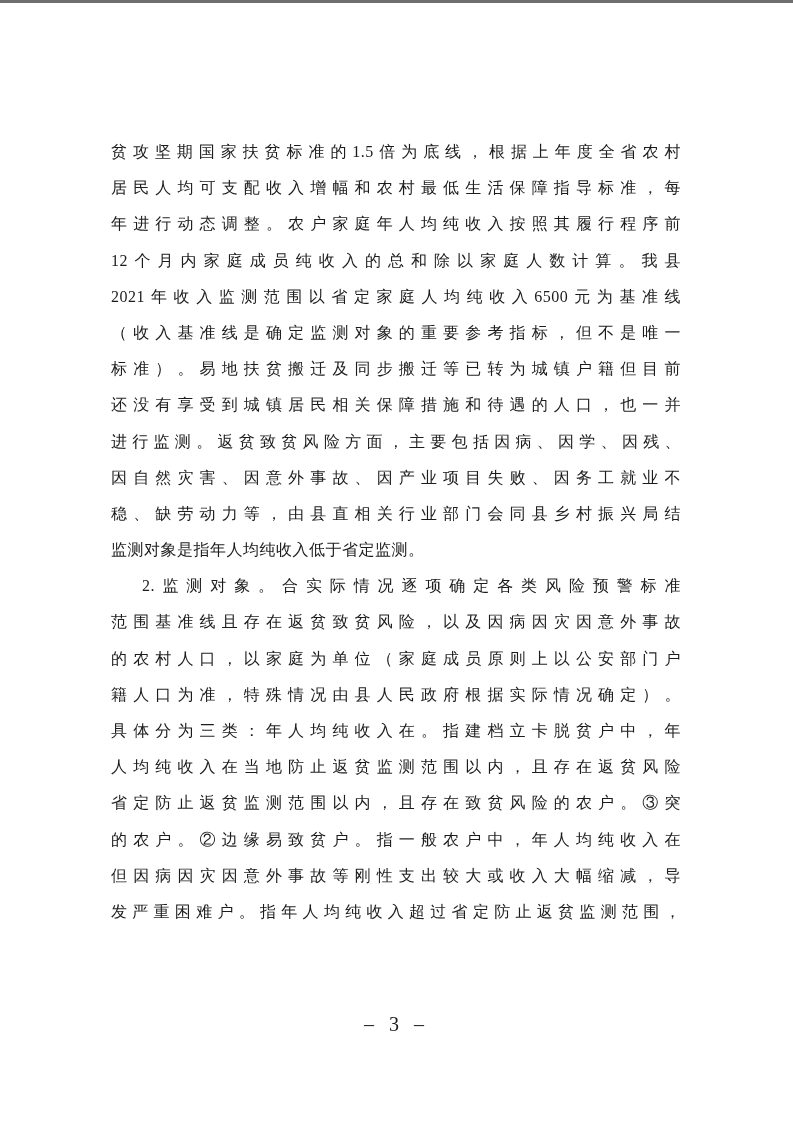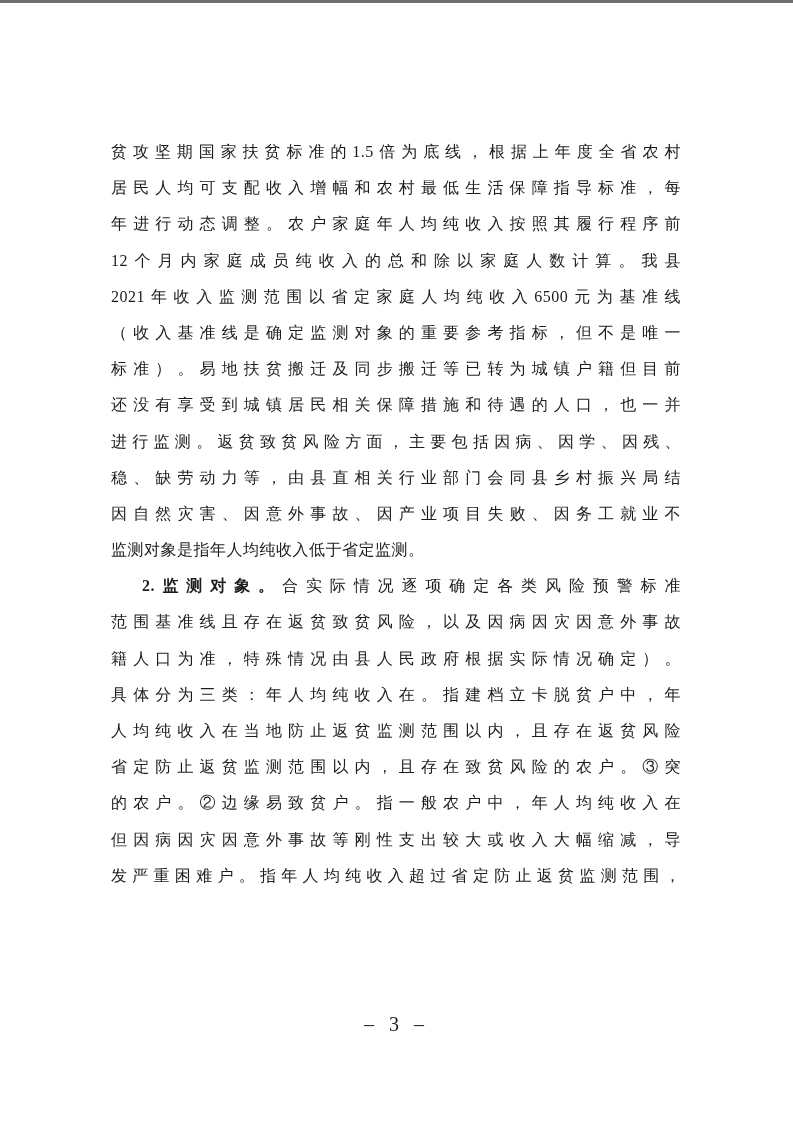--- a/index.html
+++ b/index.html
@@ -39,21 +39,21 @@
     overflow: hidden;
     letter-spacing: 0.5px;
   }
   .line.para-end {
     text-align-last: left;
   }
   .line.indent {
     text-indent: 31px;
   }
   .lead {
-    font-weight: 700;
+    font-weight: 400;
   }
   .page-number {
     position: absolute;
     top: 1006px;
     left: 0;
     width: 793px;
     height: 36px;
     line-height: 36px;
     text-align: center;
     font-size: 20px;
@@ -70,25 +70,26 @@
   <div class="text-block">
     <div class="line">贫攻坚期国家扶贫标准的1.5倍为底线，根据上年度全省农村</div>
     <div class="line">居民人均可支配收入增幅和农村最低生活保障指导标准，每</div>
     <div class="line">年进行动态调整。农户家庭年人均纯收入按照其履行程序前</div>
     <div class="line">12个月内家庭成员纯收入的总和除以家庭人数计算。我县</div>
     <div class="line">2021年收入监测范围以省定家庭人均纯收入6500元为基准线</div>
     <div class="line">（收入基准线是确定监测对象的重要参考指标，但不是唯一</div>
     <div class="line">标准）。易地扶贫搬迁及同步搬迁等已转为城镇户籍但目前</div>
     <div class="line">还没有享受到城镇居民相关保障措施和待遇的人口，也一并</div>
     <div class="line">进行监测。返贫致贫风险方面，主要包括因病、因学、因残、</div>
+    <div class="line">因自然灾害、因意外事故、因产业项目失败、因务工就业不</div>
     <div class="line">稳、缺劳动力等，由县直相关行业部门会同县乡村振兴局结</div>
-    <div class="line">因自然灾害、因意外事故、因产业项目失败、因务工就业不</div>
     <div class="line para-end">监测对象是指年人均纯收入低于省定监测。</div>
     <div class="line indent"><span class="lead">2.监测对象。</span><span>合实际情况逐项确定各类风险预警标准</span></div>
     <div class="line">范围基准线且存在返贫致贫风险，以及因病因灾因意外事故</div>
+    <div class="line">的农村人口，以家庭为单位（家庭成员原则上以公安部门户</div>
     <div class="line">籍人口为准，特殊情况由县人民政府根据实际情况确定）。</div>
     <div class="line">具体分为三类：年人均纯收入在。指建档立卡脱贫户中，年</div>
     <div class="line">人均纯收入在当地防止返贫监测范围以内，且存在返贫风险</div>
     <div class="line">省定防止返贫监测范围以内，且存在致贫风险的农户。③突</div>
     <div class="line">的农户。②边缘易致贫户。指一般农户中，年人均纯收入在</div>
     <div class="line">但因病因灾因意外事故等刚性支出较大或收入大幅缩减，导</div>
     <div class="line">发严重困难户。指年人均纯收入超过省定防止返贫监测范围，</div>
   </div>
 
   <div class="page-number">– 3 –</div>

